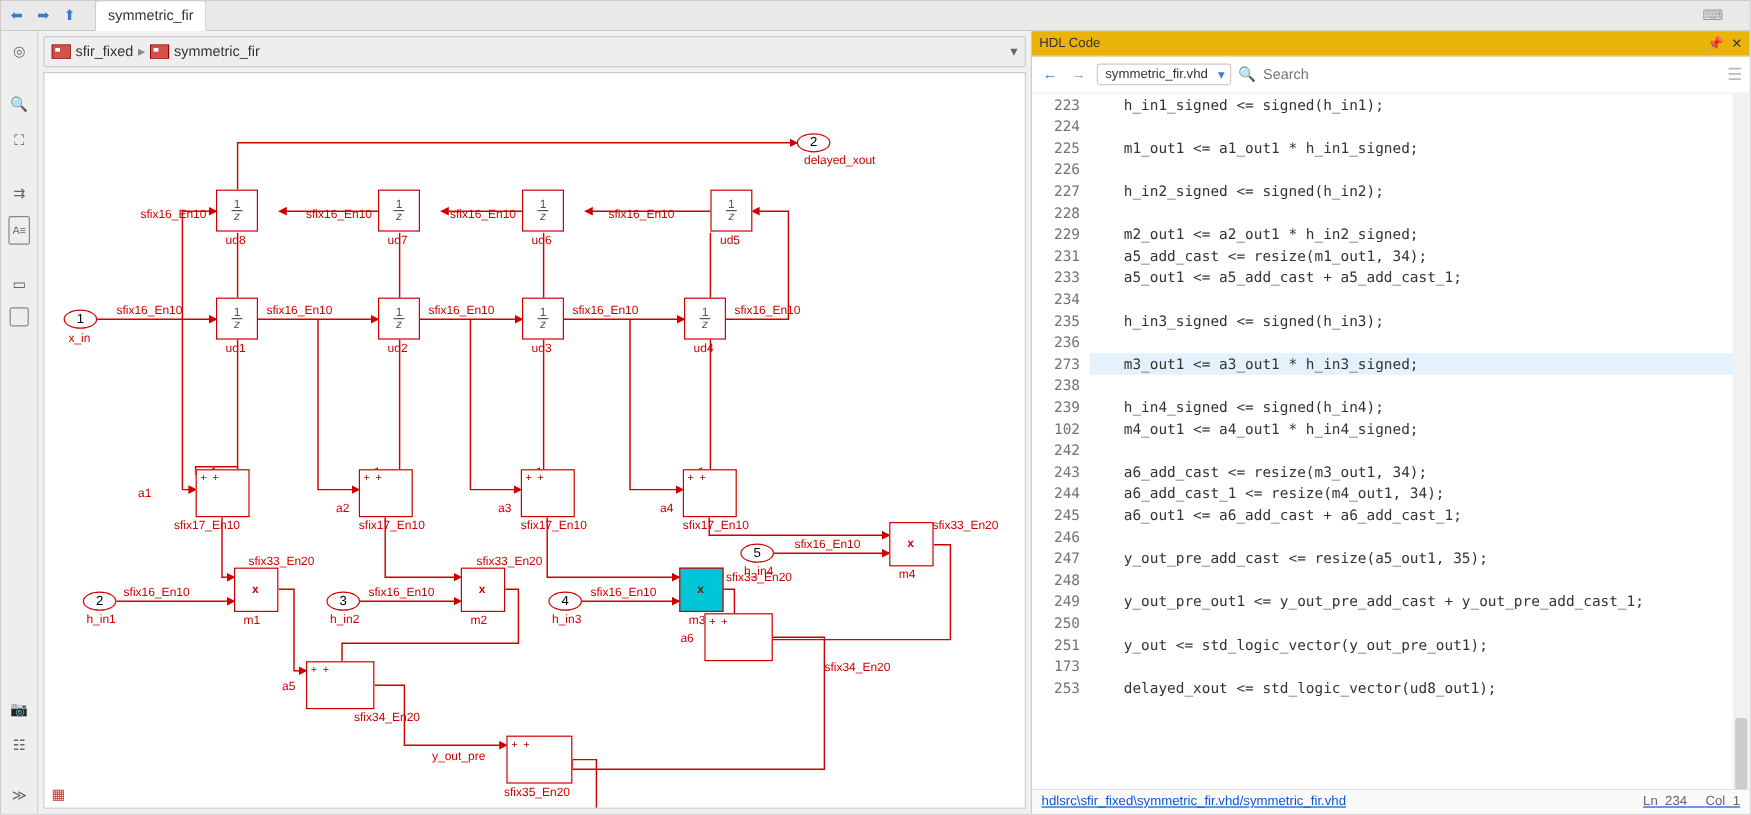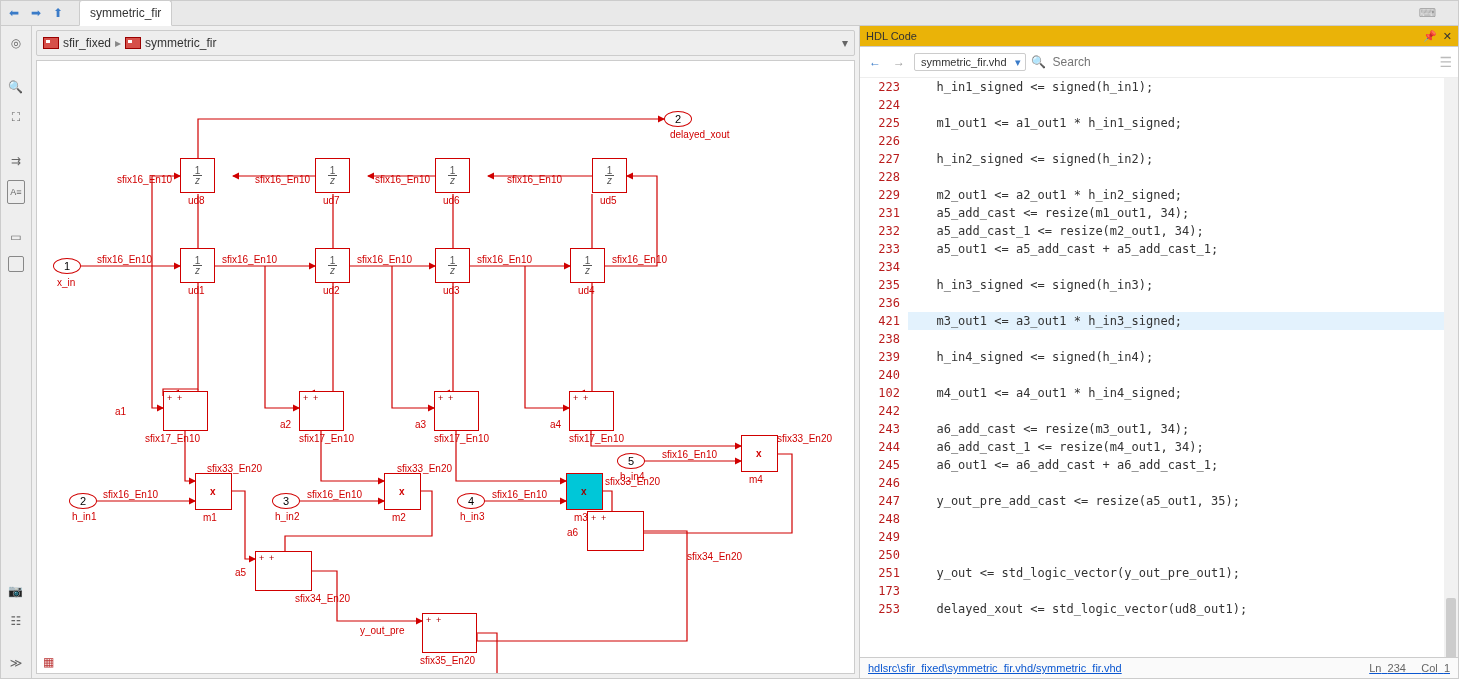--- a/index.html
+++ b/index.html
@@ -243,21 +243,21 @@
   .line {
     display: flex;
     height: 18px;
     white-space: pre;
   }
   .line.hl { background: #e3f2fd; }
   .gutter {
     width: 40px;
     text-align: right;
     padding-right: 8px;
-    color: #b91c1c;
+    color: #737373;
     background: #fff;
     border-right: 0px solid #eee;
   }
   .code-text { padding-left: 14px; color: #333; }
   .status {
     height: 20px;
     border-top: 1px solid #ccc;
     display: flex;
     align-items: center;
     font-size: 11px;
@@ -557,38 +557,36 @@
       <div class="code">
         <div class="code-inner" id="code-lines">
             <div class="line"><span class="gutter">223</span><span class="code-text">  h_in1_signed &lt;= signed(h_in1);</span></div>
             <div class="line"><span class="gutter">224</span><span class="code-text"></span></div>
             <div class="line"><span class="gutter">225</span><span class="code-text">  m1_out1 &lt;= a1_out1 * h_in1_signed;</span></div>
             <div class="line"><span class="gutter">226</span><span class="code-text"></span></div>
             <div class="line"><span class="gutter">227</span><span class="code-text">  h_in2_signed &lt;= signed(h_in2);</span></div>
             <div class="line"><span class="gutter">228</span><span class="code-text"></span></div>
             <div class="line"><span class="gutter">229</span><span class="code-text">  m2_out1 &lt;= a2_out1 * h_in2_signed;</span></div>
             <div class="line"><span class="gutter">231</span><span class="code-text">  a5_add_cast &lt;= resize(m1_out1, 34);</span></div>
-            <div class="line"><span class="gutter">232</span><span class="code-text">  a5_add_cast_1 &lt;= resize(m2_out1, 34);</span></div>
             <div class="line"><span class="gutter">233</span><span class="code-text">  a5_out1 &lt;= a5_add_cast + a5_add_cast_1;</span></div>
             <div class="line"><span class="gutter">234</span><span class="code-text"></span></div>
             <div class="line"><span class="gutter">235</span><span class="code-text">  h_in3_signed &lt;= signed(h_in3);</span></div>
             <div class="line"><span class="gutter">236</span><span class="code-text"></span></div>
-            <div class="line hl"><span class="gutter">421</span><span class="code-text">  m3_out1 &lt;= a3_out1 * h_in3_signed;</span></div>
+            <div class="line hl"><span class="gutter">273</span><span class="code-text">  m3_out1 &lt;= a3_out1 * h_in3_signed;</span></div>
             <div class="line"><span class="gutter">238</span><span class="code-text"></span></div>
             <div class="line"><span class="gutter">239</span><span class="code-text">  h_in4_signed &lt;= signed(h_in4);</span></div>
-            <div class="line"><span class="gutter">240</span><span class="code-text"></span></div>
             <div class="line"><span class="gutter">102</span><span class="code-text">  m4_out1 &lt;= a4_out1 * h_in4_signed;</span></div>
             <div class="line"><span class="gutter">242</span><span class="code-text"></span></div>
             <div class="line"><span class="gutter">243</span><span class="code-text">  a6_add_cast &lt;= resize(m3_out1, 34);</span></div>
             <div class="line"><span class="gutter">244</span><span class="code-text">  a6_add_cast_1 &lt;= resize(m4_out1, 34);</span></div>
             <div class="line"><span class="gutter">245</span><span class="code-text">  a6_out1 &lt;= a6_add_cast + a6_add_cast_1;</span></div>
             <div class="line"><span class="gutter">246</span><span class="code-text"></span></div>
             <div class="line"><span class="gutter">247</span><span class="code-text">  y_out_pre_add_cast &lt;= resize(a5_out1, 35);</span></div>
             <div class="line"><span class="gutter">248</span></div>
-            <div class="line"><span class="gutter">249</span></div>
+            <div class="line"><span class="gutter">249</span><span class="code-text">  y_out_pre_out1 &lt;= y_out_pre_add_cast + y_out_pre_add_cast_1;</span></div>
             <div class="line"><span class="gutter">250</span><span class="code-text"></span></div>
             <div class="line"><span class="gutter">251</span><span class="code-text">  y_out &lt;= std_logic_vector(y_out_pre_out1);</span></div>
             <div class="line"><span class="gutter">173</span><span class="code-text"></span></div>
             <div class="line"><span class="gutter">253</span><span class="code-text">  delayed_xout &lt;= std_logic_vector(ud8_out1);</span></div>
           </div>
         <div class="scrollbar-fake">
             <div class="thumb"></div>
           </div>
       </div>
       <div class="status">

